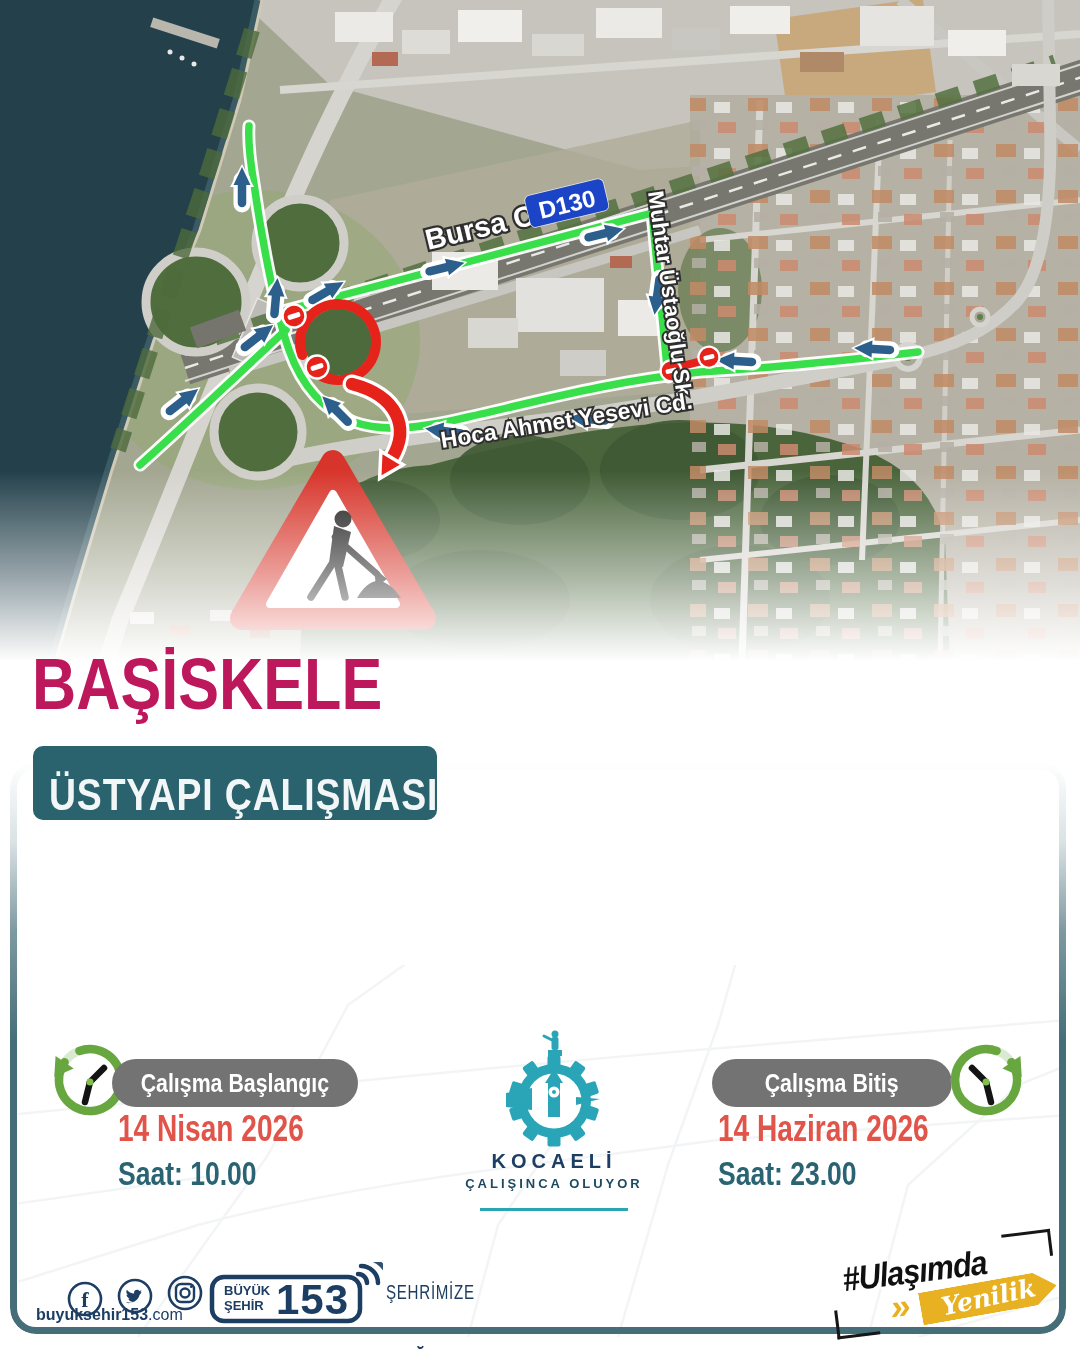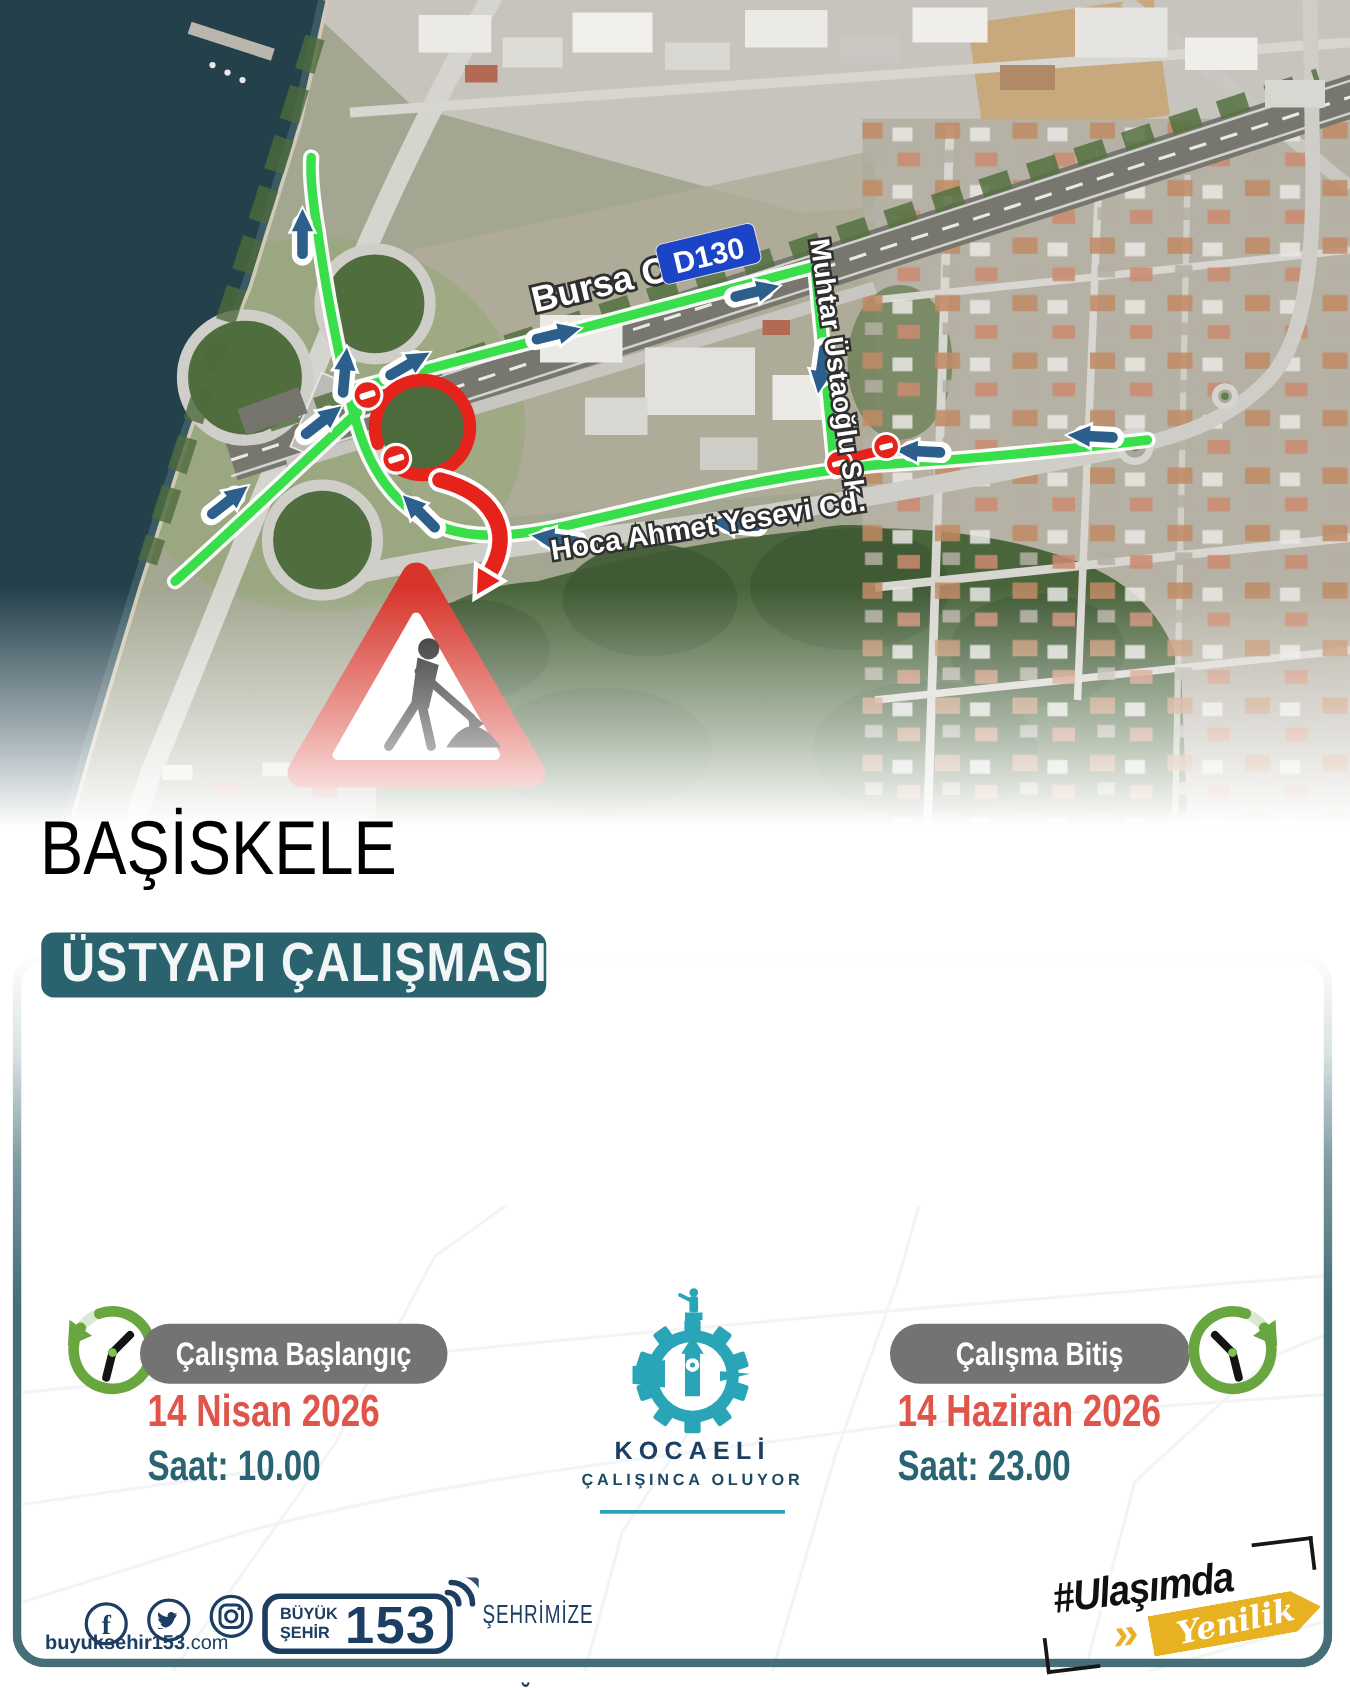--- a/index.html
+++ b/index.html
@@ -12,23 +12,23 @@
   .sx72{transform:scaleX(.72);transform-origin:left top;display:inline-block;white-space:nowrap;}
 
   .map-fade{left:0;top:470px;width:1080px;height:200px;
     background:linear-gradient(to bottom,rgba(255,255,255,0) 0%,rgba(255,255,255,.55) 55%,#ffffff 96%);}
   .bgmap{left:18px;top:965px;width:1044px;height:372px;opacity:.5;}
 
   .frame{left:10px;top:762px;width:1042px;height:558px;border:7px solid #456e78;border-radius:26px;
     -webkit-mask-image:linear-gradient(180deg,rgba(0,0,0,0) 0px,rgba(0,0,0,.2) 80px,rgba(0,0,0,.7) 170px,#000 280px);
     mask-image:linear-gradient(180deg,rgba(0,0,0,0) 0px,rgba(0,0,0,.2) 80px,rgba(0,0,0,.7) 170px,#000 280px);}
 
-  .title{left:32px;top:648px;font-size:61px;font-weight:normal;color:#000000;line-height:1;}
-  .subtitle-box{left:33px;top:746px;width:404px;height:52px;background:#2a626e;border-radius:10px;
-    display:flex;align-items:flex-start;}
+  .title{left:32px;top:648px;font-size:72px;font-weight:bold;color:#be185d;line-height:1;}
+  .subtitle-box{left:33px;top:746px;width:404px;height:74px;background:#2a626e;border-radius:10px;
+    display:flex;align-items:flex-end;}
   .subtitle-box span{font-size:44px;font-weight:bold;color:#f2f6f6;margin-left:16px;letter-spacing:1px;}
 
   .para{left:35px;top:842px;width:1020px;color:#2e6e7a;font-size:23px;}
   .para .line{height:55px;line-height:30px;white-space:nowrap;}
   .para b{color:#e0544a;font-weight:bold;}
 
   .pill{height:48px;background:#737373;border-radius:24px;display:flex;align-items:center;justify-content:center;}
   .pill span{color:#fff;font-weight:bold;font-size:26px;transform:scaleX(.82);transform-origin:center;white-space:nowrap;}
   .date{font-size:36px;font-weight:bold;color:#e0544a;}
   .time{font-size:34px;font-weight:bold;color:#2a6372;}

